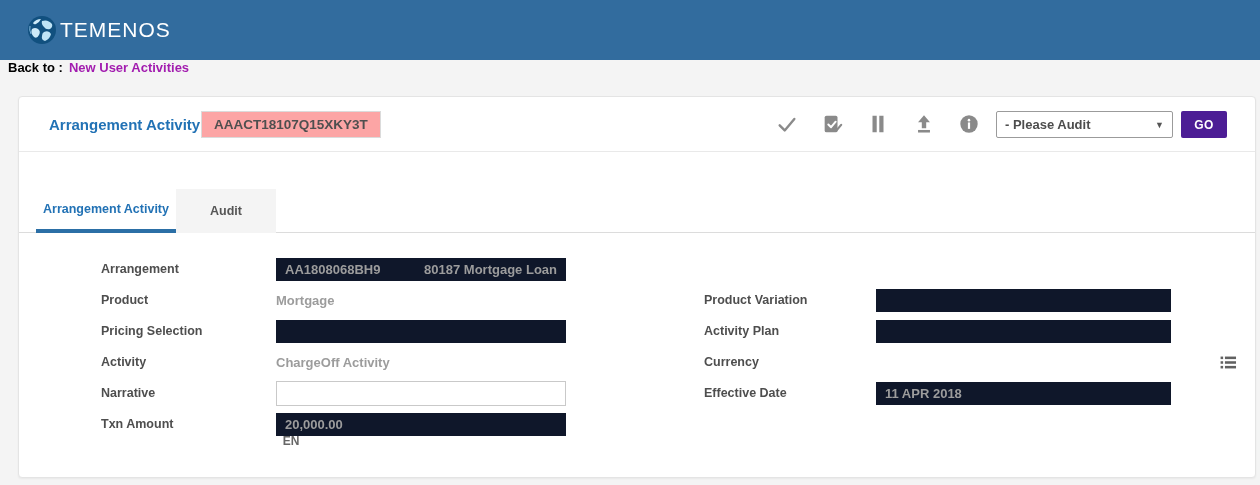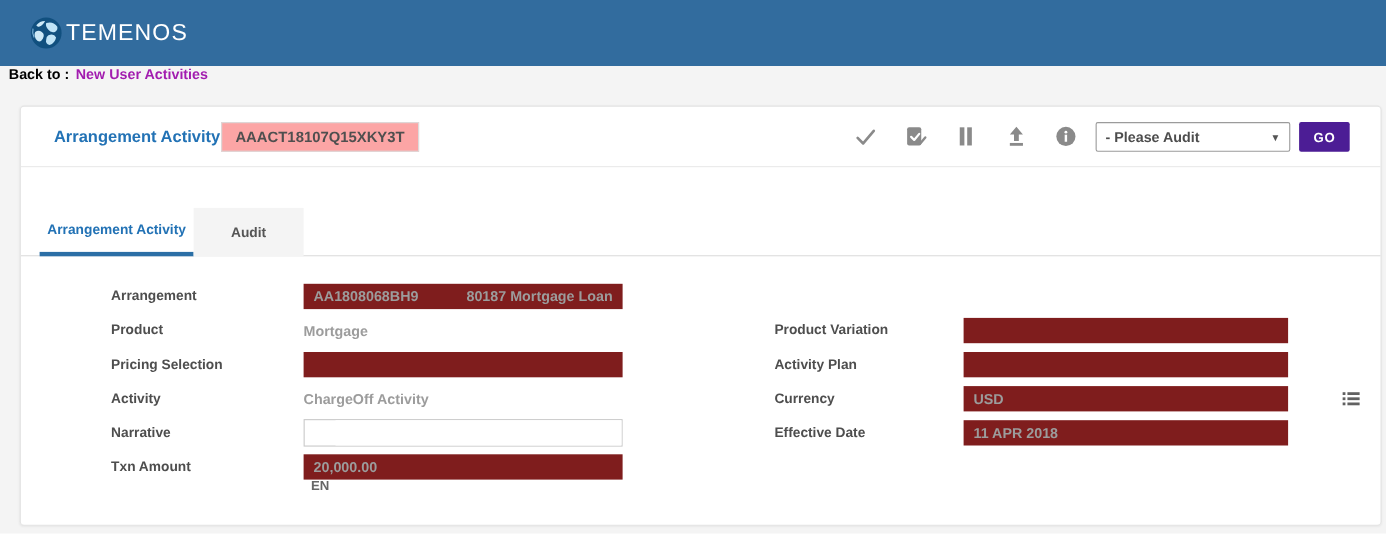--- a/index.html
+++ b/index.html
@@ -96,21 +96,21 @@
     width:100px; background:#F4F4F4; color:#555555;
   }
 
   
   .field-label {
     position:absolute; height:23px; line-height:23px;
     font-size:12.5px; font-weight:bold; color:#4E4E4E; white-space:nowrap;
   }
   .field-box {
     position:absolute; height:23px; line-height:23px;
-    background:#7f1d1d; color:#9C9C9C; font-size:13px; font-weight:bold;
+    background:#0f172a; color:#9C9C9C; font-size:13px; font-weight:bold;
     padding:0 9px; white-space:nowrap; overflow:hidden;
   }
   .field-box.dual { display:flex; justify-content:space-between; }
   .field-plain {
     position:absolute; height:23px; line-height:23px;
     color:#9C9C9C; font-size:13px; font-weight:bold; white-space:nowrap;
   }
   .col-l-label { left:82px; }
   .col-l-value { left:257px; width:290px; }
   .col-r-label { left:685px; }
@@ -232,21 +232,20 @@
     <div class="field-label col-l-label r6">Txn Amount</div>
     <div class="field-box col-l-value r6">20,000.00</div>
 
     <div class="field-label col-r-label r2">Product Variation</div>
     <div class="field-box col-r-value r2"></div>
 
     <div class="field-label col-r-label r3">Activity Plan</div>
     <div class="field-box col-r-value r3"></div>
 
     <div class="field-label col-r-label r4">Currency</div>
-    <div class="field-box col-r-value r4">USD</div>
 
     <div class="field-label col-r-label r5">Effective Date</div>
     <div class="field-box col-r-value r5">11 APR 2018</div>
 
     <span class="list-icon">
       <svg viewBox="0 0 24 24">
         <rect x="2" y="4.5" width="3.2" height="3.2" fill="#616161"></rect>
         <rect x="7.5" y="4.5" width="14" height="3.2" fill="#616161"></rect>
         <rect x="2" y="10.4" width="3.2" height="3.2" fill="#616161"></rect>
         <rect x="7.5" y="10.4" width="14" height="3.2" fill="#616161"></rect>

